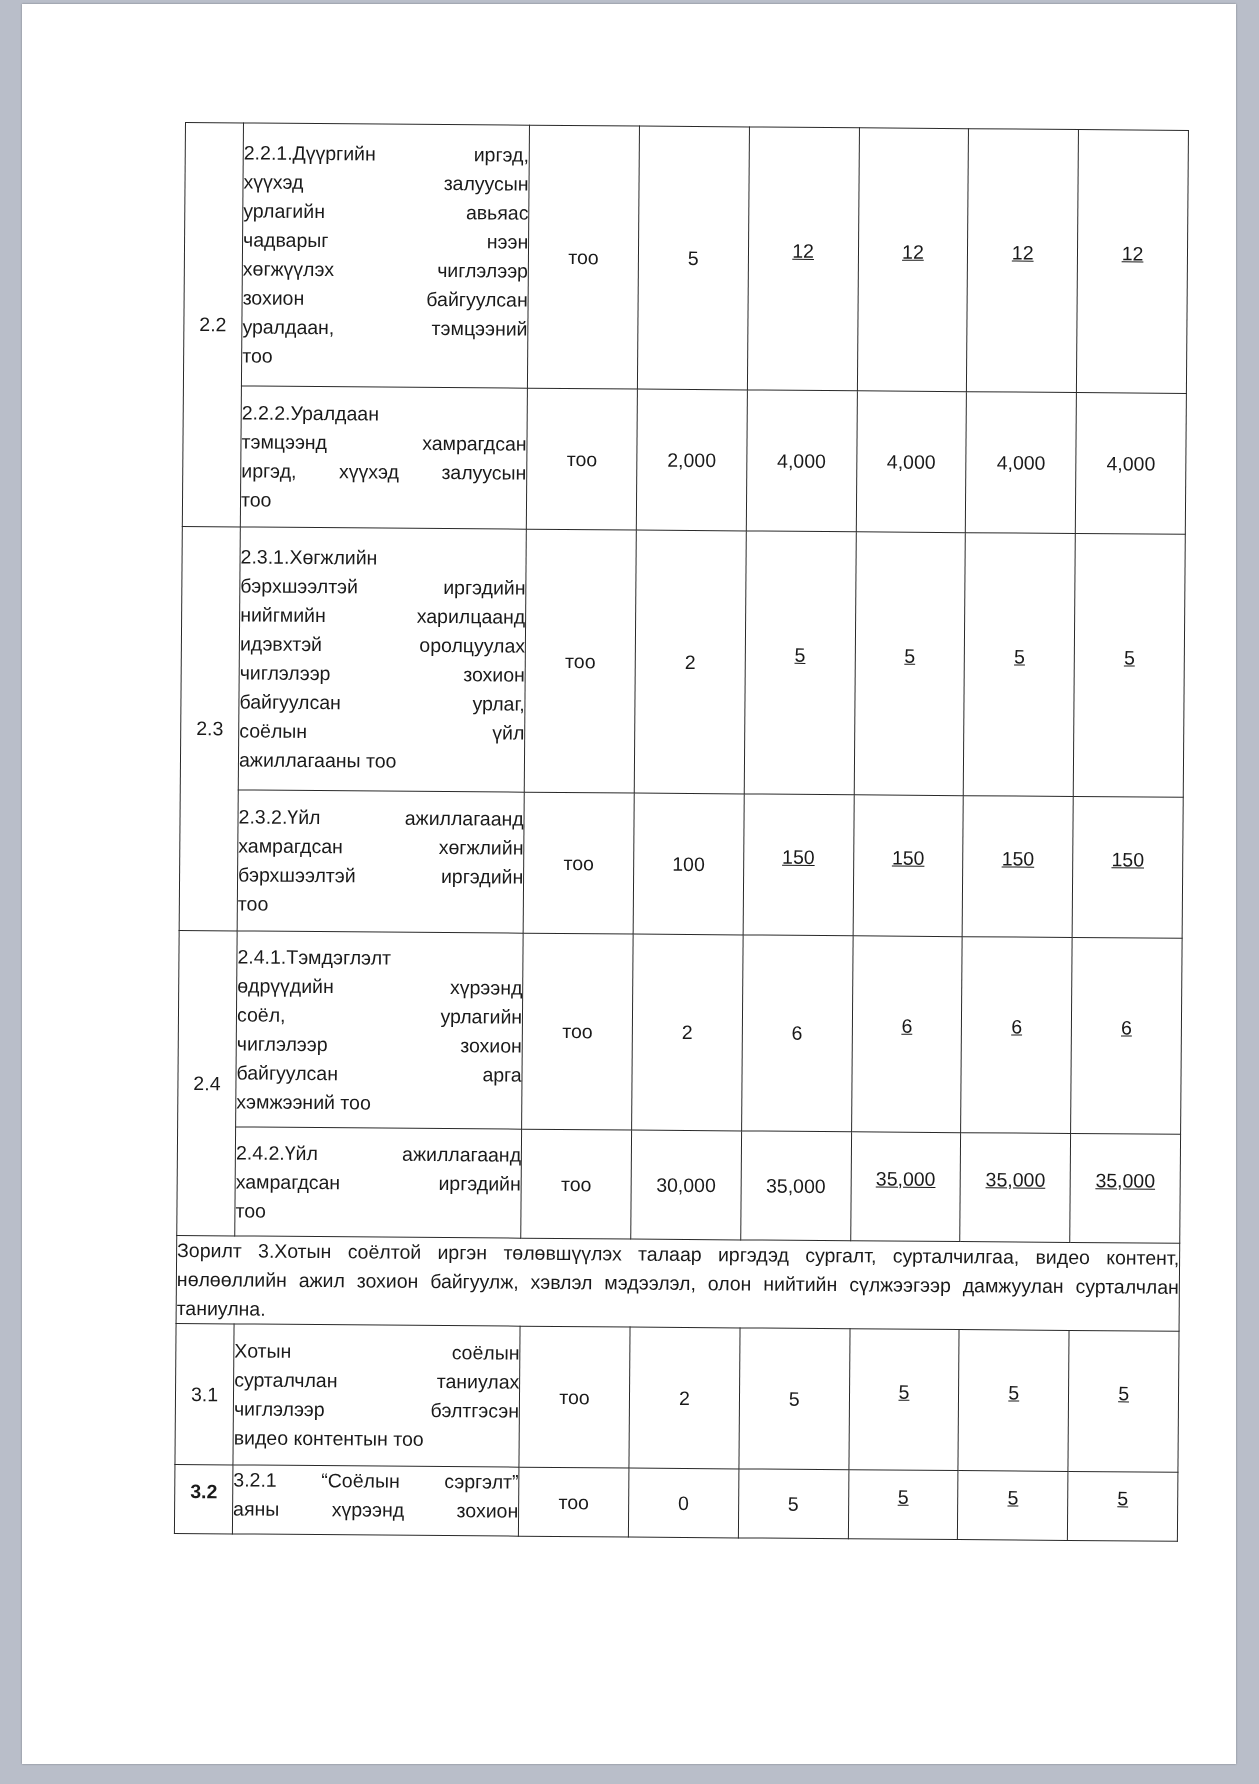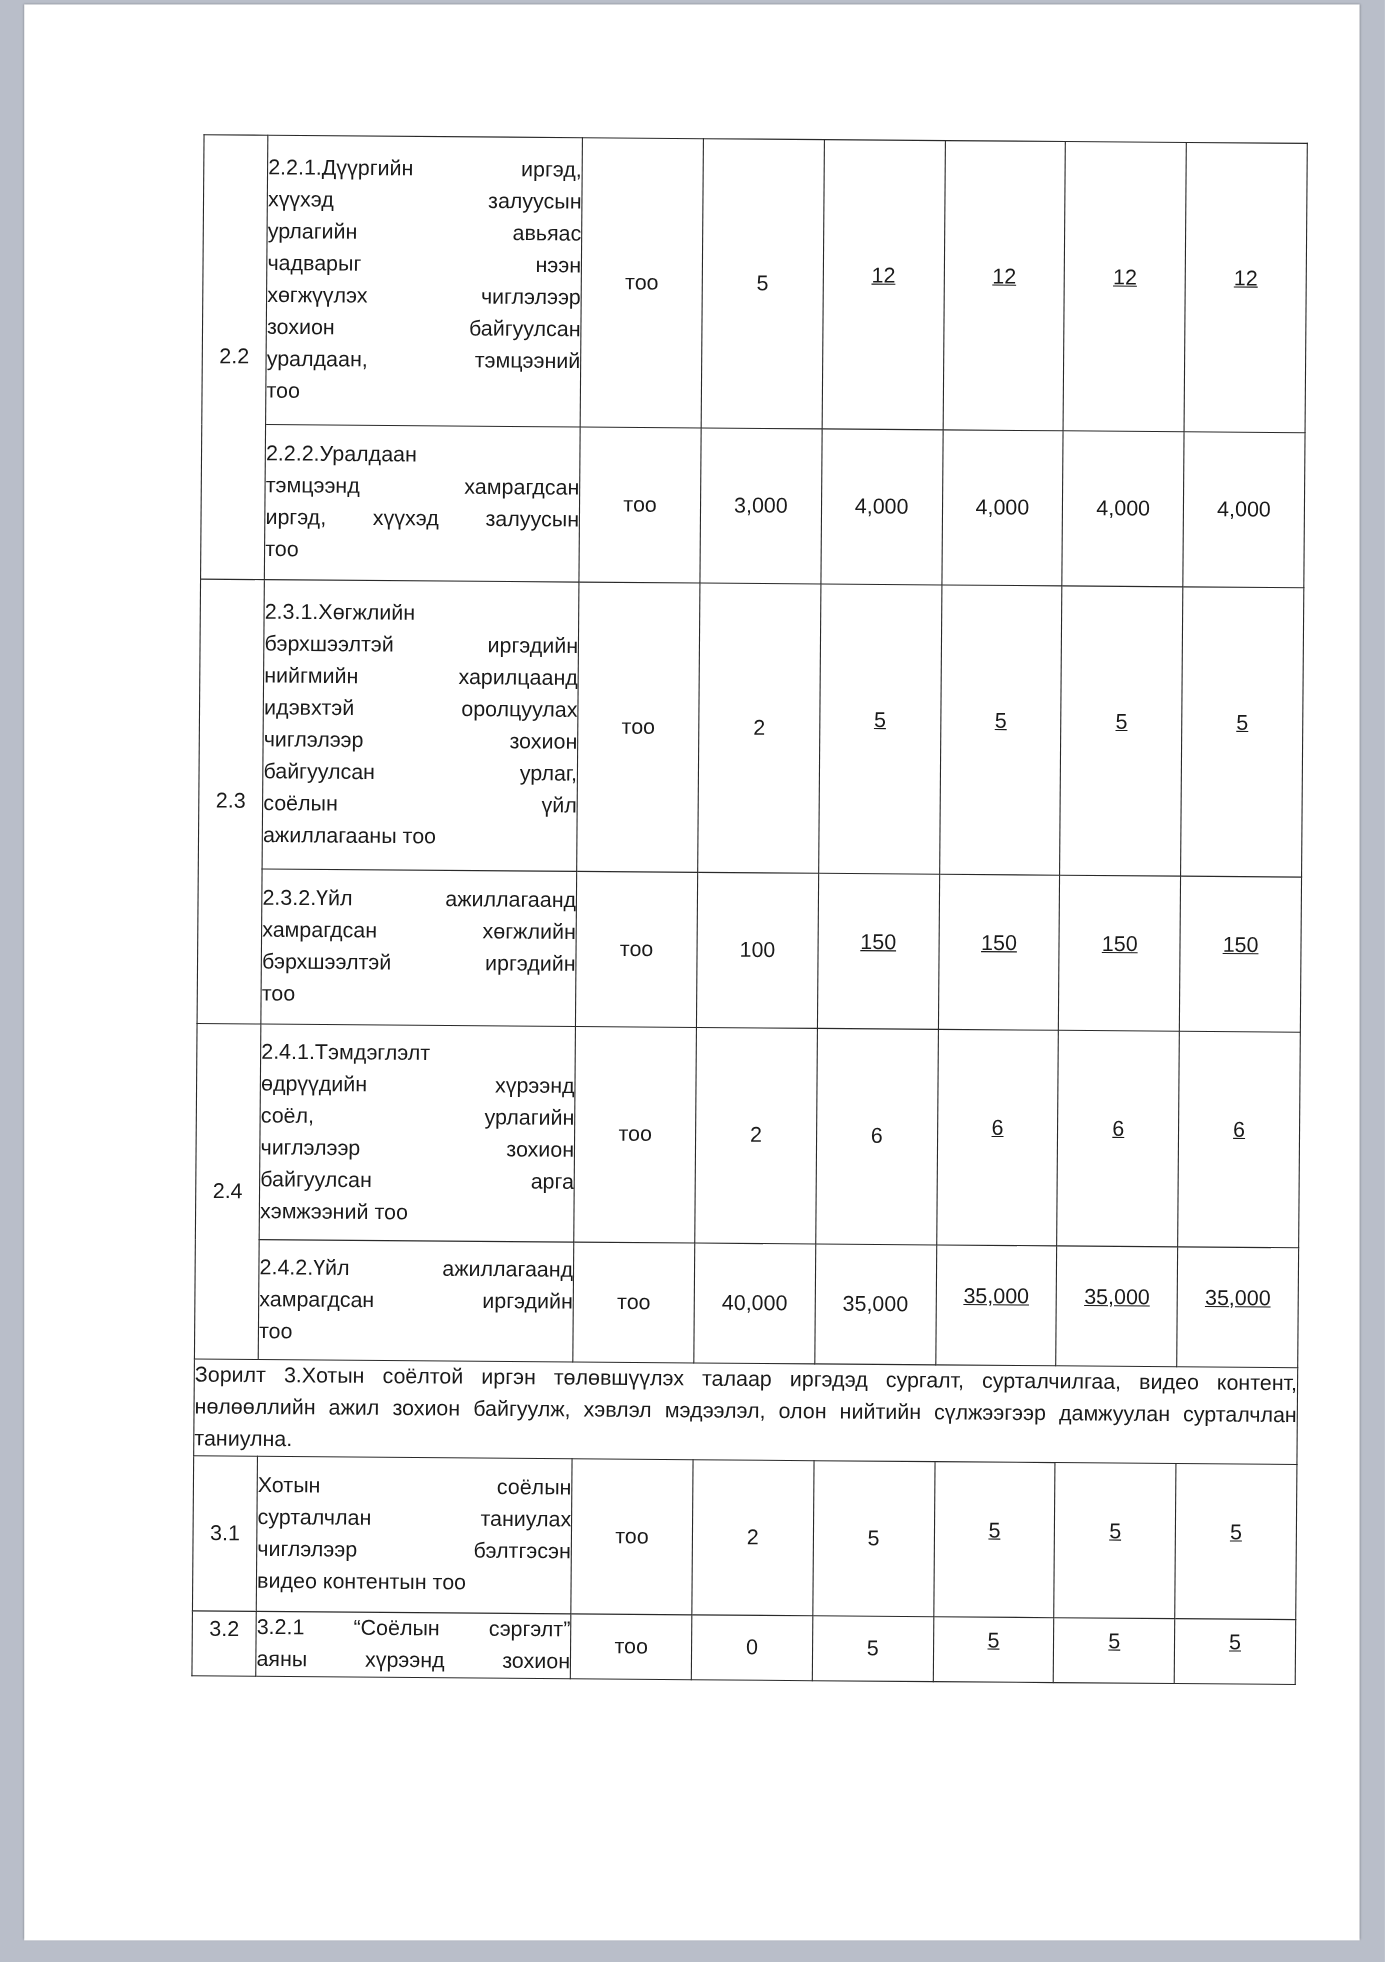--- a/index.html
+++ b/index.html
@@ -22,21 +22,21 @@
   }
   table.main td {
     border: 1.4px solid #2a2a2a;
     font-size: 19.5px;
     line-height: 29px;
     vertical-align: middle;
     padding: 0;
   }
   td.code { width: 54px; text-align: center; vertical-align: bottom; padding-bottom: 50px; }
   td.code.mid { vertical-align: middle; padding-bottom: 0; }
-  td.code.top { vertical-align: top; padding-top: 2px; }
+  td.code.top { vertical-align: top; padding-top: 12px; font-weight: bold; }
   td.desc { width: 270px; text-align: justify; text-align-last: left; padding: 2px 14px 18px 14px; }
   td.desc .jl { display: block; text-align: justify; text-align-last: justify; }
   td.desc .ll { display: block; text-align: left; }
   td.unit { width: 103px; text-align: center; font-size: 18px; }
   td.num { width: 103px; text-align: center; }
   td.num.hi { vertical-align: middle; }
   td.num.hi span { position: relative; top: -8px; text-decoration: underline; }
   td.goal { padding: 4px 14px 6px 10px; text-align: justify; line-height: 29px; font-size: 19.5px; }
   tr.r221 td { height: 262px; }
   tr.r222 td { height: 140px; }
@@ -76,21 +76,21 @@
     </tr>
 
     <tr class="r222">
       <td class="desc">
         <span class="ll">2.2.2.Уралдаан</span>
         <span class="jl">тэмцээнд хамрагдсан</span>
         <span class="jl">иргэд, хүүхэд залуусын</span>
         <span class="ll">тоо</span>
       </td>
       <td class="unit">тоо</td>
-      <td class="num">3,000</td>
+      <td class="num">2,000</td>
       <td class="num">4,000</td>
       <td class="num">4,000</td>
       <td class="num">4,000</td>
       <td class="num">4,000</td>
     </tr>
 
     <tr class="r231">
       <td class="code" rowspan="2">2.3</td>
       <td class="desc">
         <span class="ll">2.3.1.Хөгжлийн</span>
@@ -143,21 +143,21 @@
       <td class="num hi"><span>6</span></td>
     </tr>
 
     <tr class="r242">
       <td class="desc">
         <span class="jl">2.4.2.Үйл ажиллагаанд</span>
         <span class="jl">хамрагдсан иргэдийн</span>
         <span class="ll">тоо</span>
       </td>
       <td class="unit">тоо</td>
-      <td class="num">40,000</td>
+      <td class="num">30,000</td>
       <td class="num">35,000</td>
       <td class="num hi"><span>35,000</span></td>
       <td class="num hi"><span>35,000</span></td>
       <td class="num hi"><span>35,000</span></td>
     </tr>
 
     <tr>
       <td class="goal" colspan="8">Зорилт 3.Хотын соёлтой иргэн төлөвшүүлэх талаар иргэдэд сургалт, сурталчилгаа, видео контент, нөлөөллийн ажил зохион байгуулж, хэвлэл мэдээлэл, олон нийтийн сүлжээгээр дамжуулан сурталчлан таниулна.</td>
     </tr>
 

